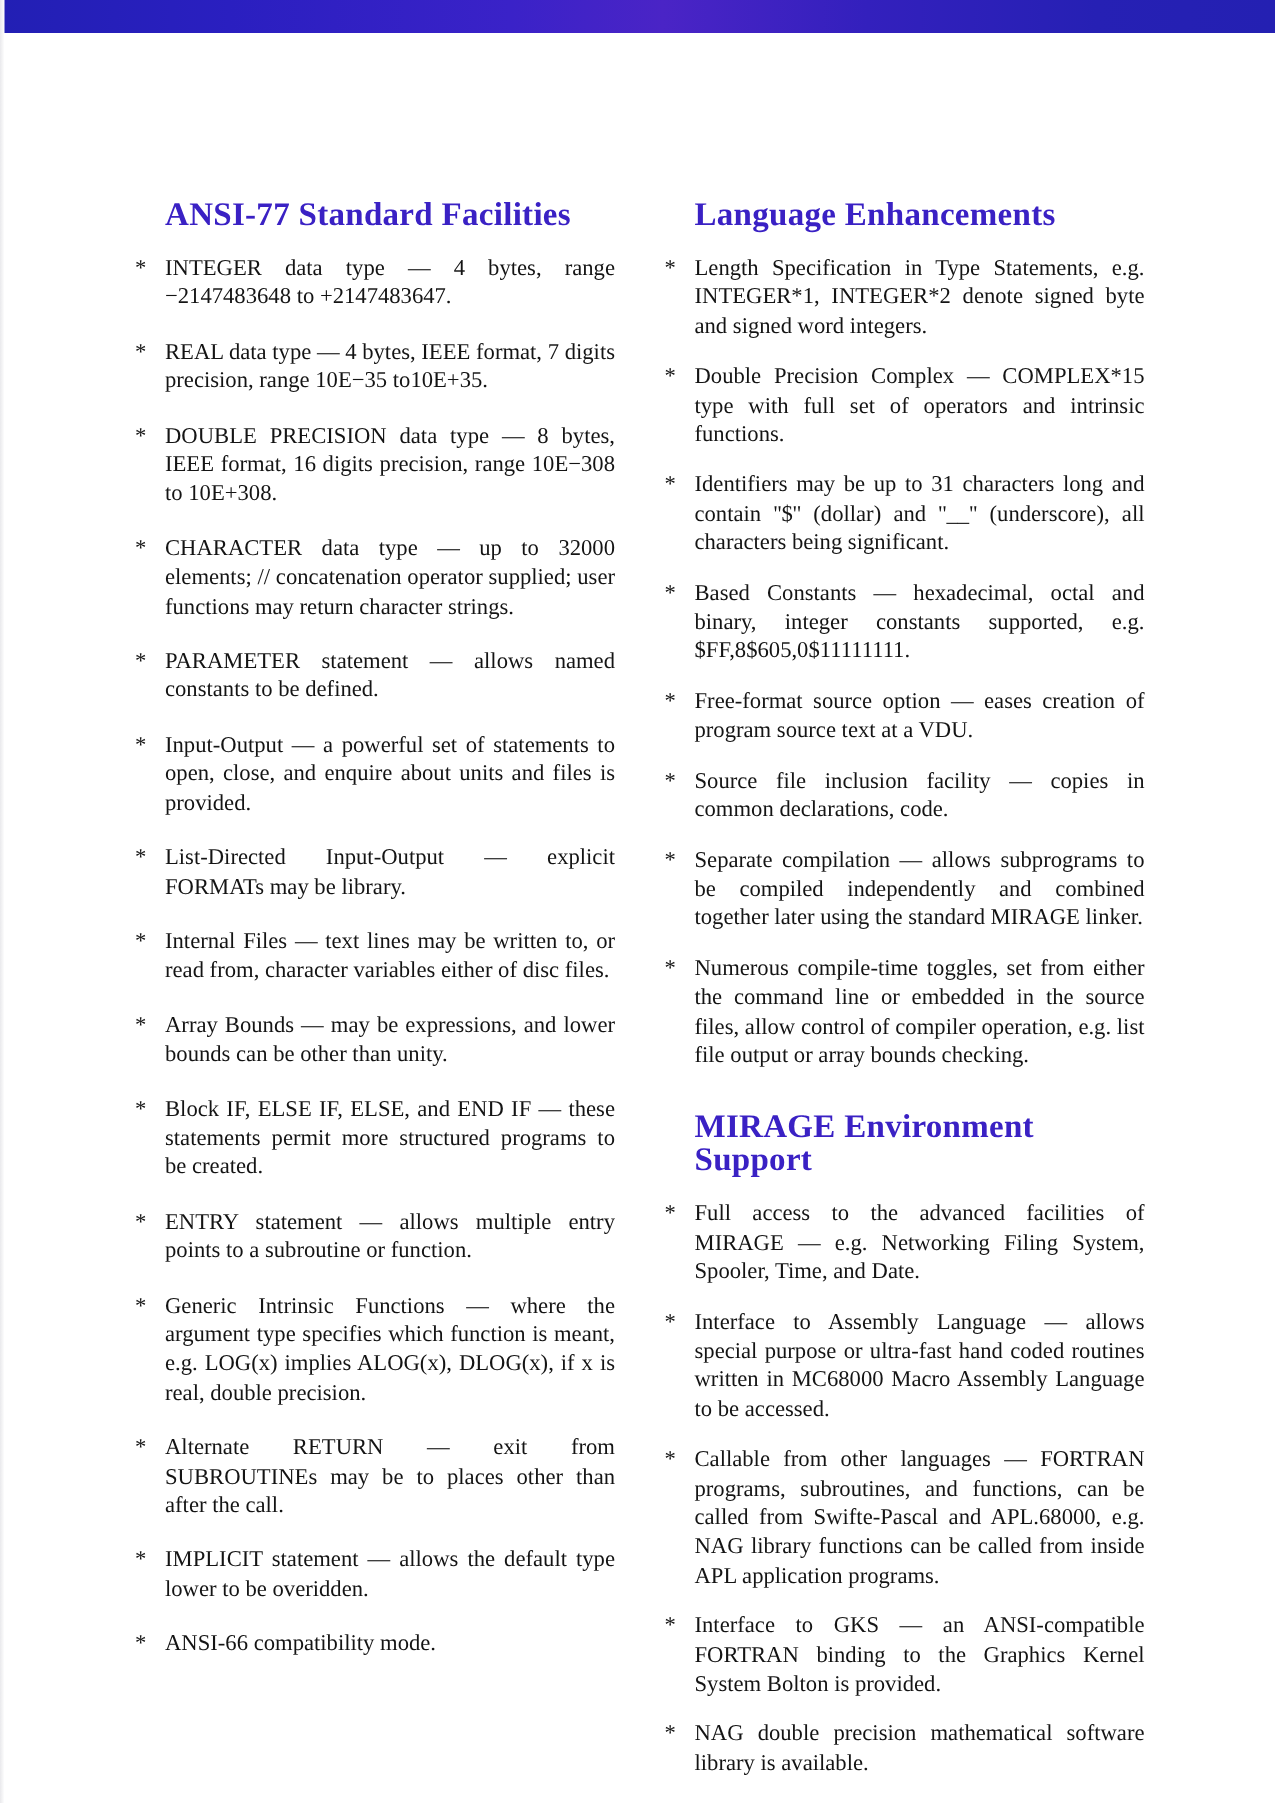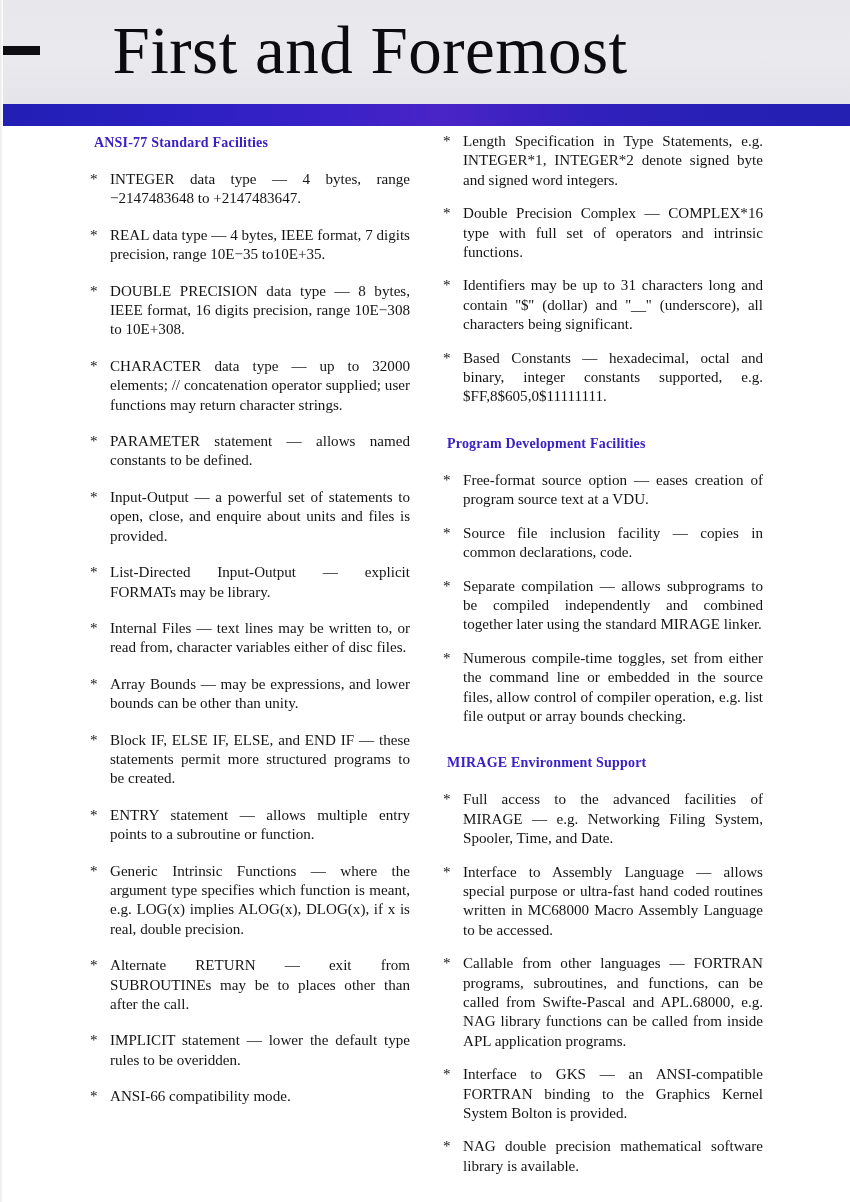--- a/index.html
+++ b/index.html
@@ -98,24 +98,24 @@
   }
   .col {
     width: 320px;
     flex: 0 0 320px;
   }
 
   .section-title {
     color: #3a21c4;
     font-family: "Liberation Serif", "DejaVu Serif", serif;
     font-weight: bold;
-    font-size: 14px;
+    font-size: 22px;
     line-height: 22px;
     letter-spacing: 0.2px;
-    margin: 0 0 16px 4px;
+    margin: 0 0 16px 20px;
   }
   .col .section-title.subsequent {
     margin-top: 26px;
   }
 
   .bullet {
     display: flex;
     flex-direction: row;
     margin: 0 0 17px 0;
     font-size: 15.1px;
@@ -140,24 +140,20 @@
     margin-bottom: 14px;
   }
 </style>
 </head>
 <body>
 
 <div id="page">
 
   <div class="scan-edge-left"></div>
 
-  <div class="masthead">
-    <div class="masthead-dash"></div>
-    <div class="masthead-title">First and Foremost</div>
-  </div>
 
   <div class="rule-bar"></div>
   <div class="rule-gap"></div>
 
   <div class="content">
     <div class="columns">
 
       <div class="col col-left" id="col-left">
           <div class="section-title">ANSI-77 Standard Facilities</div>
           <div class="bullet">
@@ -207,45 +203,45 @@
           <div class="bullet">
             <span class="bullet-star">*</span>
             <span class="bullet-text">Generic Intrinsic Functions — where the argument type specifies which function is meant, e.g. LOG(x) implies ALOG(x), DLOG(x), if x is real, double precision.</span>
           </div>
           <div class="bullet">
             <span class="bullet-star">*</span>
             <span class="bullet-text">Alternate RETURN — exit from SUBROUTINEs may be to places other than after the call.</span>
           </div>
           <div class="bullet">
             <span class="bullet-star">*</span>
-            <span class="bullet-text">IMPLICIT statement — lower the default type rules to be overidden.</span>
+            <span class="bullet-text">IMPLICIT statement — allows the default type lower to be overidden.</span>
           </div>
           <div class="bullet">
             <span class="bullet-star">*</span>
             <span class="bullet-text">ANSI-66 compatibility mode.</span>
           </div>
         </div>
       <div class="col col-right" id="col-right">
+          <div class="section-title">Language Enhancements</div>
           <div class="bullet">
             <span class="bullet-star">*</span>
             <span class="bullet-text">Length Specification in Type Statements, e.g. INTEGER*1, INTEGER*2 denote signed byte and signed word integers.</span>
           </div>
           <div class="bullet">
             <span class="bullet-star">*</span>
-            <span class="bullet-text">Double Precision Complex — COMPLEX*16 type with full set of operators and intrinsic functions.</span>
+            <span class="bullet-text">Double Precision Complex — COMPLEX*15 type with full set of operators and intrinsic functions.</span>
           </div>
           <div class="bullet">
             <span class="bullet-star">*</span>
             <span class="bullet-text">Identifiers may be up to 31 characters long and contain ''$'' (dollar) and ''__'' (underscore), all characters being significant.</span>
           </div>
           <div class="bullet">
             <span class="bullet-star">*</span>
             <span class="bullet-text">Based Constants — hexadecimal, octal and binary, integer constants supported, e.g. $FF,8$605,0$11111111.</span>
           </div>
-          <div class="section-title subsequent">Program Development Facilities</div>
           <div class="bullet">
             <span class="bullet-star">*</span>
             <span class="bullet-text">Free-format source option — eases creation of program source text at a VDU.</span>
           </div>
           <div class="bullet">
             <span class="bullet-star">*</span>
             <span class="bullet-text">Source file inclusion facility — copies in common declarations, code.</span>
           </div>
           <div class="bullet">
             <span class="bullet-star">*</span>

